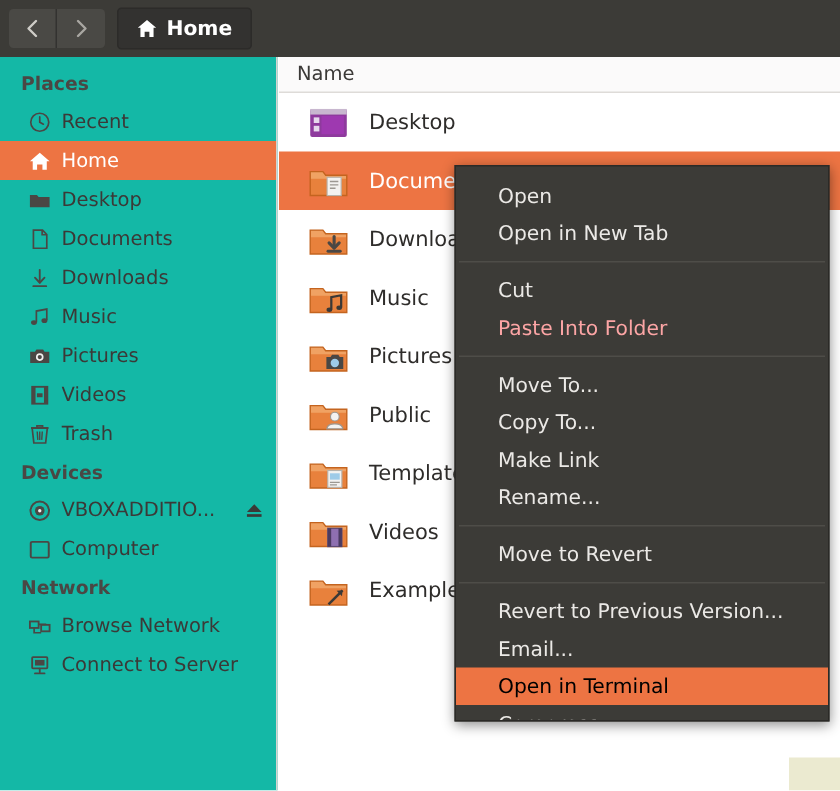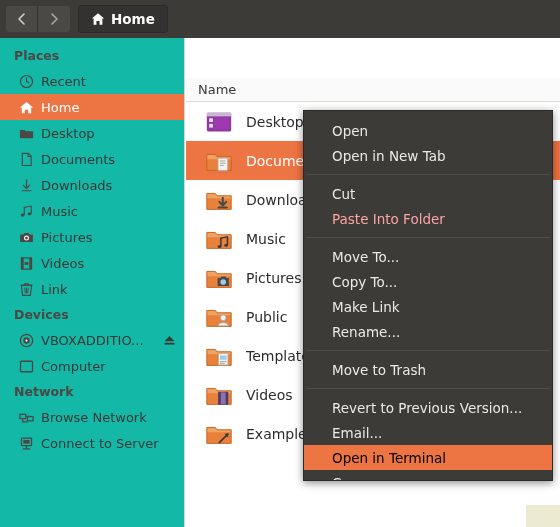--- a/index.html
+++ b/index.html
@@ -67,21 +67,21 @@
   
   .pane {
     position: absolute; left: 186px; top: 38px; width: 374px; height: 489px;
     background: #ffffff;
   }
   .col-head {
     height: 24px; background: #fbfafa;
     border-bottom: 1px solid #dedbd8;
     display: flex; align-items: center;
     padding-left: 12px;
-    font-size: 13px; color: #3b3937; margin-top: 40px;
+    font-size: 13px; color: #3b3937;
   }
   .row {
     height: 39px; display: flex; align-items: center; gap: 12px;
     padding-left: 18px;
     font-size: 14px; color: #2e2c2a;
   }
   .row.selected { background: #ed7443; color: #ffffff; }
   .row .fico { width: 30px; height: 30px; flex: 0 0 30px; }
   .row .fico svg { display: block; }
 
@@ -215,21 +215,21 @@
       </div>
       <div class="sb-item">
         <span class="ico">
           <svg width="15" height="15" viewBox="0 0 16 16">
             <path d="M2.6 3.6 L13.4 3.6 L12.2 14.2 L3.8 14.2 Z" fill="none" stroke="#4a4744" stroke-width="1.2"></path>
             <path d="M1.8 3.6 L14.2 3.6" stroke="#4a4744" stroke-width="1.4"></path>
             <path d="M6.2 6 L6.6 12 M9.8 6 L9.4 12 M8 6 L8 12" stroke="#4a4744" stroke-width="1"></path>
             <path d="M6 3.4 L6 2 L10 2 L10 3.4" fill="none" stroke="#4a4744" stroke-width="1.2"></path>
           </svg>
         </span>
-        <span class="sb-label">Link</span>
+        <span class="sb-label">Trash</span>
       </div>
       <div class="sb-head">Devices</div>
       <div class="sb-item">
         <span class="ico">
           <svg width="15" height="15" viewBox="0 0 16 16">
             <circle cx="8" cy="8" r="6.6" fill="none" stroke="#4a4744" stroke-width="1.4"></circle>
             <circle cx="8" cy="8" r="3.4" fill="#4a4744"></circle>
             <circle cx="8" cy="8" r="1.2" fill="#f2f1f0"></circle>
           </svg>
         </span>
@@ -396,21 +396,21 @@
       <div class="mi">Open in New Tab</div>
       <div class="msep"></div>
       <div class="mi">Cut</div>
       <div class="mi disabled">Paste Into Folder</div>
       <div class="msep"></div>
       <div class="mi">Move To...</div>
       <div class="mi">Copy To...</div>
       <div class="mi">Make Link</div>
       <div class="mi">Rename...</div>
       <div class="msep"></div>
-      <div class="mi">Move to Trash</div>
+      <div class="mi">Move to Revert</div>
       <div class="msep"></div>
       <div class="mi">Revert to Previous Version...</div>
       <div class="mi">Email...</div>
       <div class="mi highlight">Open in Terminal</div>
       <div class="mi">Compress...</div>
       <div class="mi">Local Network Share</div>
     </div>
 
   <div class="corner"></div>
 </div>

